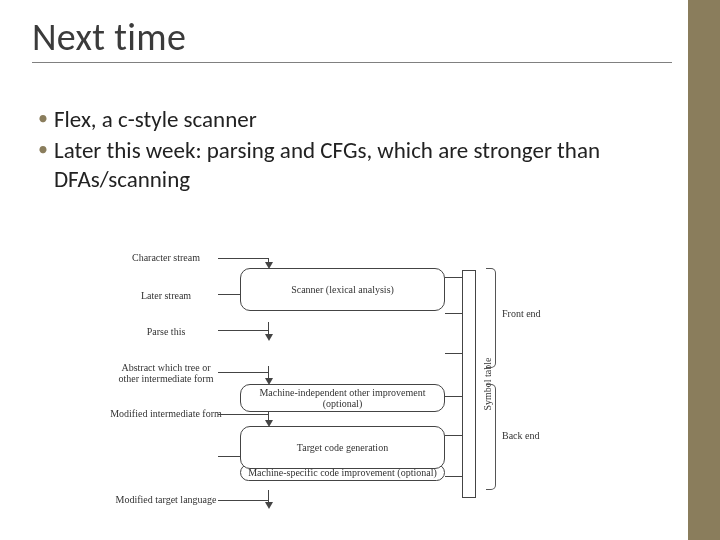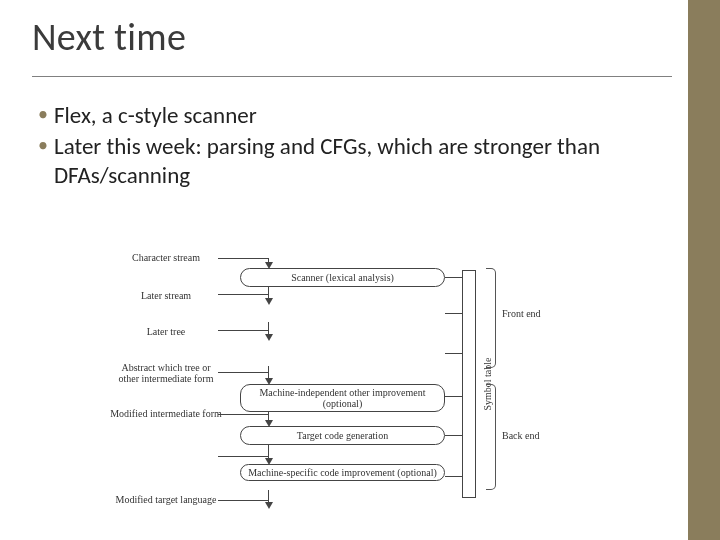--- a/index.html
+++ b/index.html
@@ -18,22 +18,22 @@
     background: #8a7d5c;
   }
   .slide {
     position: absolute;
     left: 0; top: 0;
     width: 688px; height: 540px;
     padding: 14px 10px 10px 32px;
   }
   .title-wrap {
     border-bottom: 1.5px solid #808080;
-    padding-bottom: 16px;
-    margin-bottom: 24px;
+    padding-bottom: 2px;
+    margin-bottom: 42px;
     width: 640px;
   }
   .title {
     font-size: 38px;
     color: #3b3b3b;
     font-weight: 400;
     letter-spacing: 0.3px;
   }
   .bullets {
     font-size: 23px;
@@ -88,21 +88,21 @@
     width: 1px;
     background: #444;
   }
   .stage {
     position: absolute;
     left: 130px;
     width: 205px;
     border: 1px solid #444;
     border-radius: 10px;
     text-align: center;
-    padding: 3px 4px;
+    padding: 15px 4px;
     background: #fff;
     line-height: 1.1;
   }
   .stage.tall { padding: 2px 4px; }
   .symtab {
     position: absolute;
     left: 352px;
     top: 18px;
     width: 14px;
     height: 228px;
@@ -164,21 +164,21 @@
 
   <div class="diagram">
 
     <div class="lcol" style="top:0px">
         <span class="lbl">Character stream</span>
       </div>
     <div class="lcol" style="top:38px">
         <span class="lbl">Later stream</span>
       </div>
     <div class="lcol" style="top:74px">
-        <span class="lbl">Later tree</span>
+        <span class="lbl">Parse this</span>
       </div>
     <div class="lcol" style="top:110px">
         <span class="lbl">Abstract which tree or other intermediate form</span>
       </div>
     <div class="lcol" style="top:156px">
         <span class="lbl">Modified intermediate form</span>
       </div>
     <div class="lcol" style="top:242px">
         <span class="lbl">Modified target language</span>
       </div>

